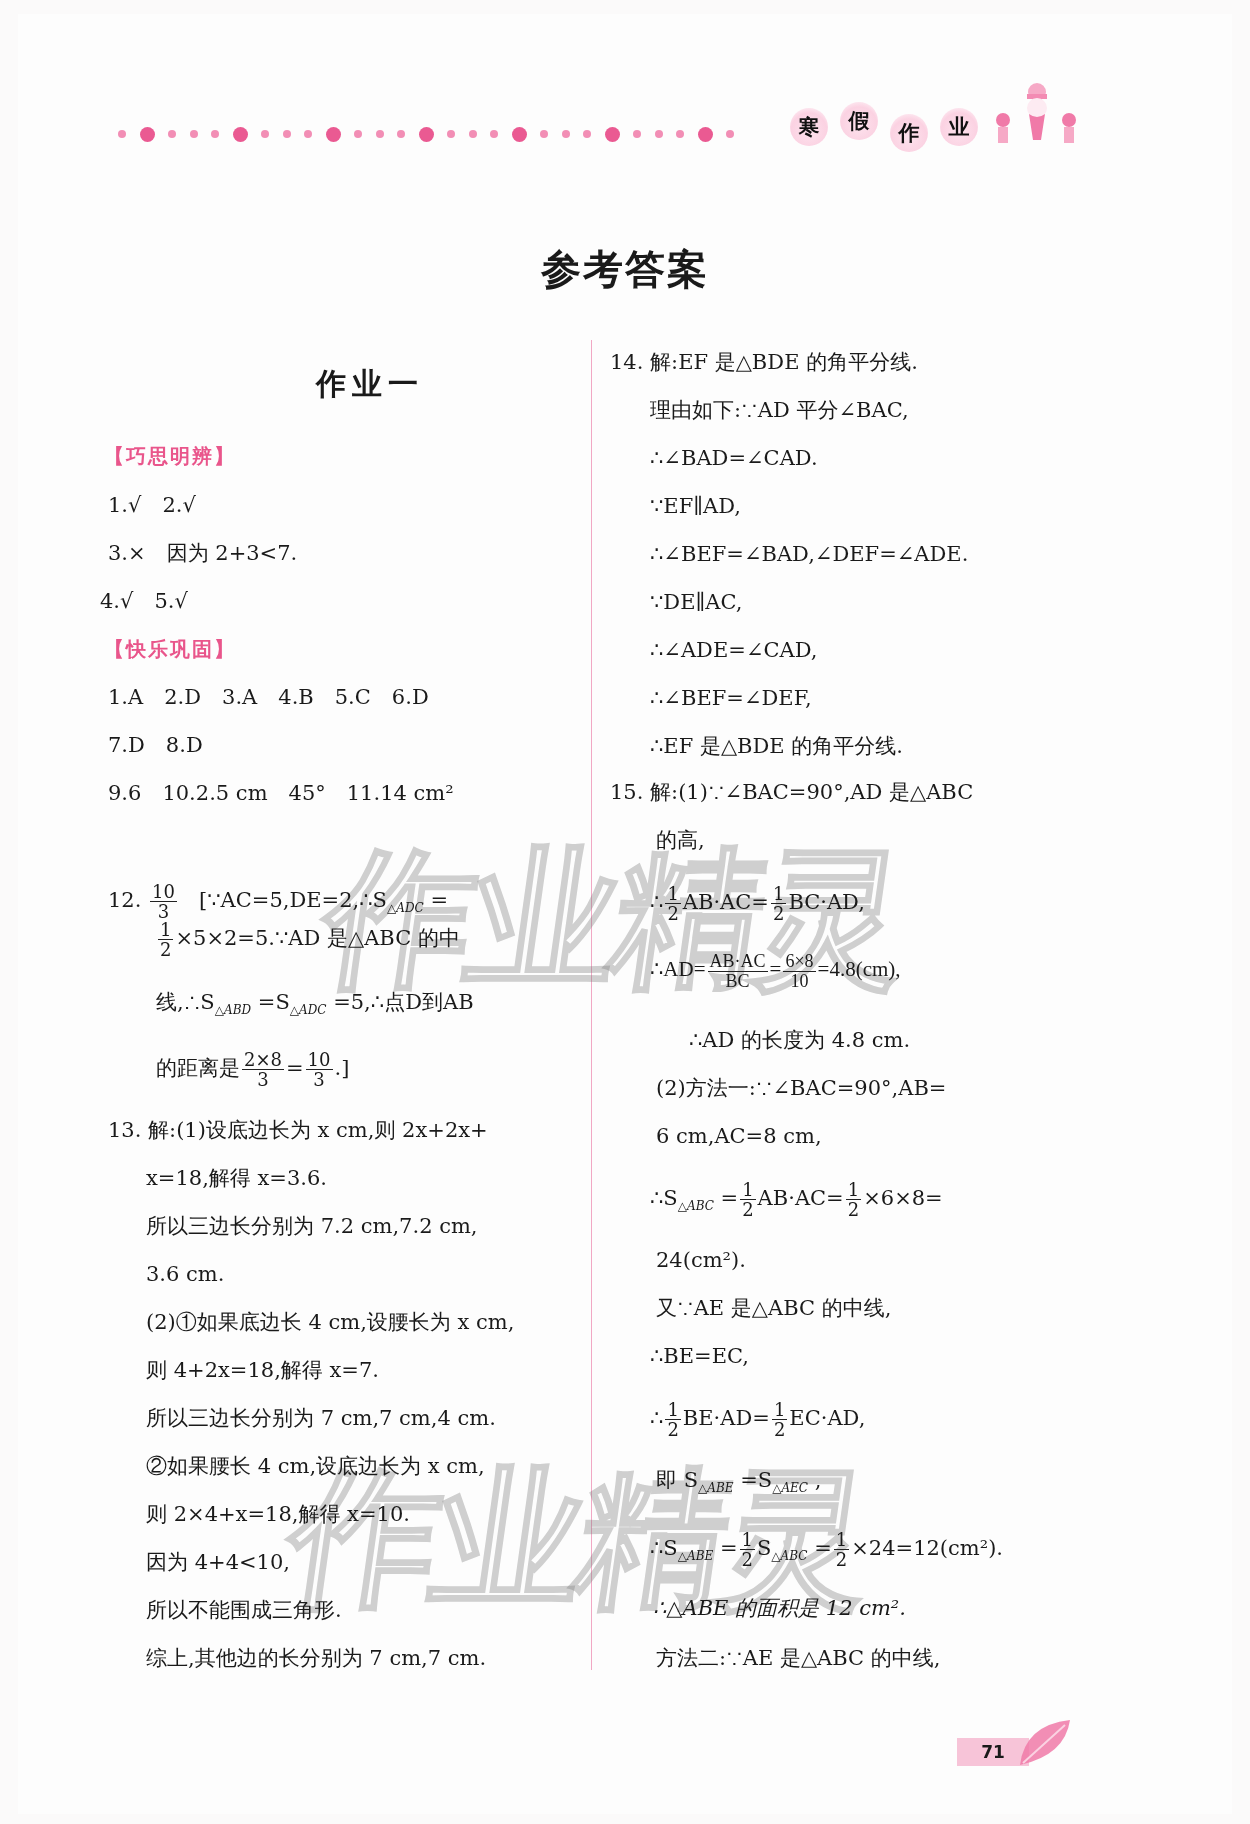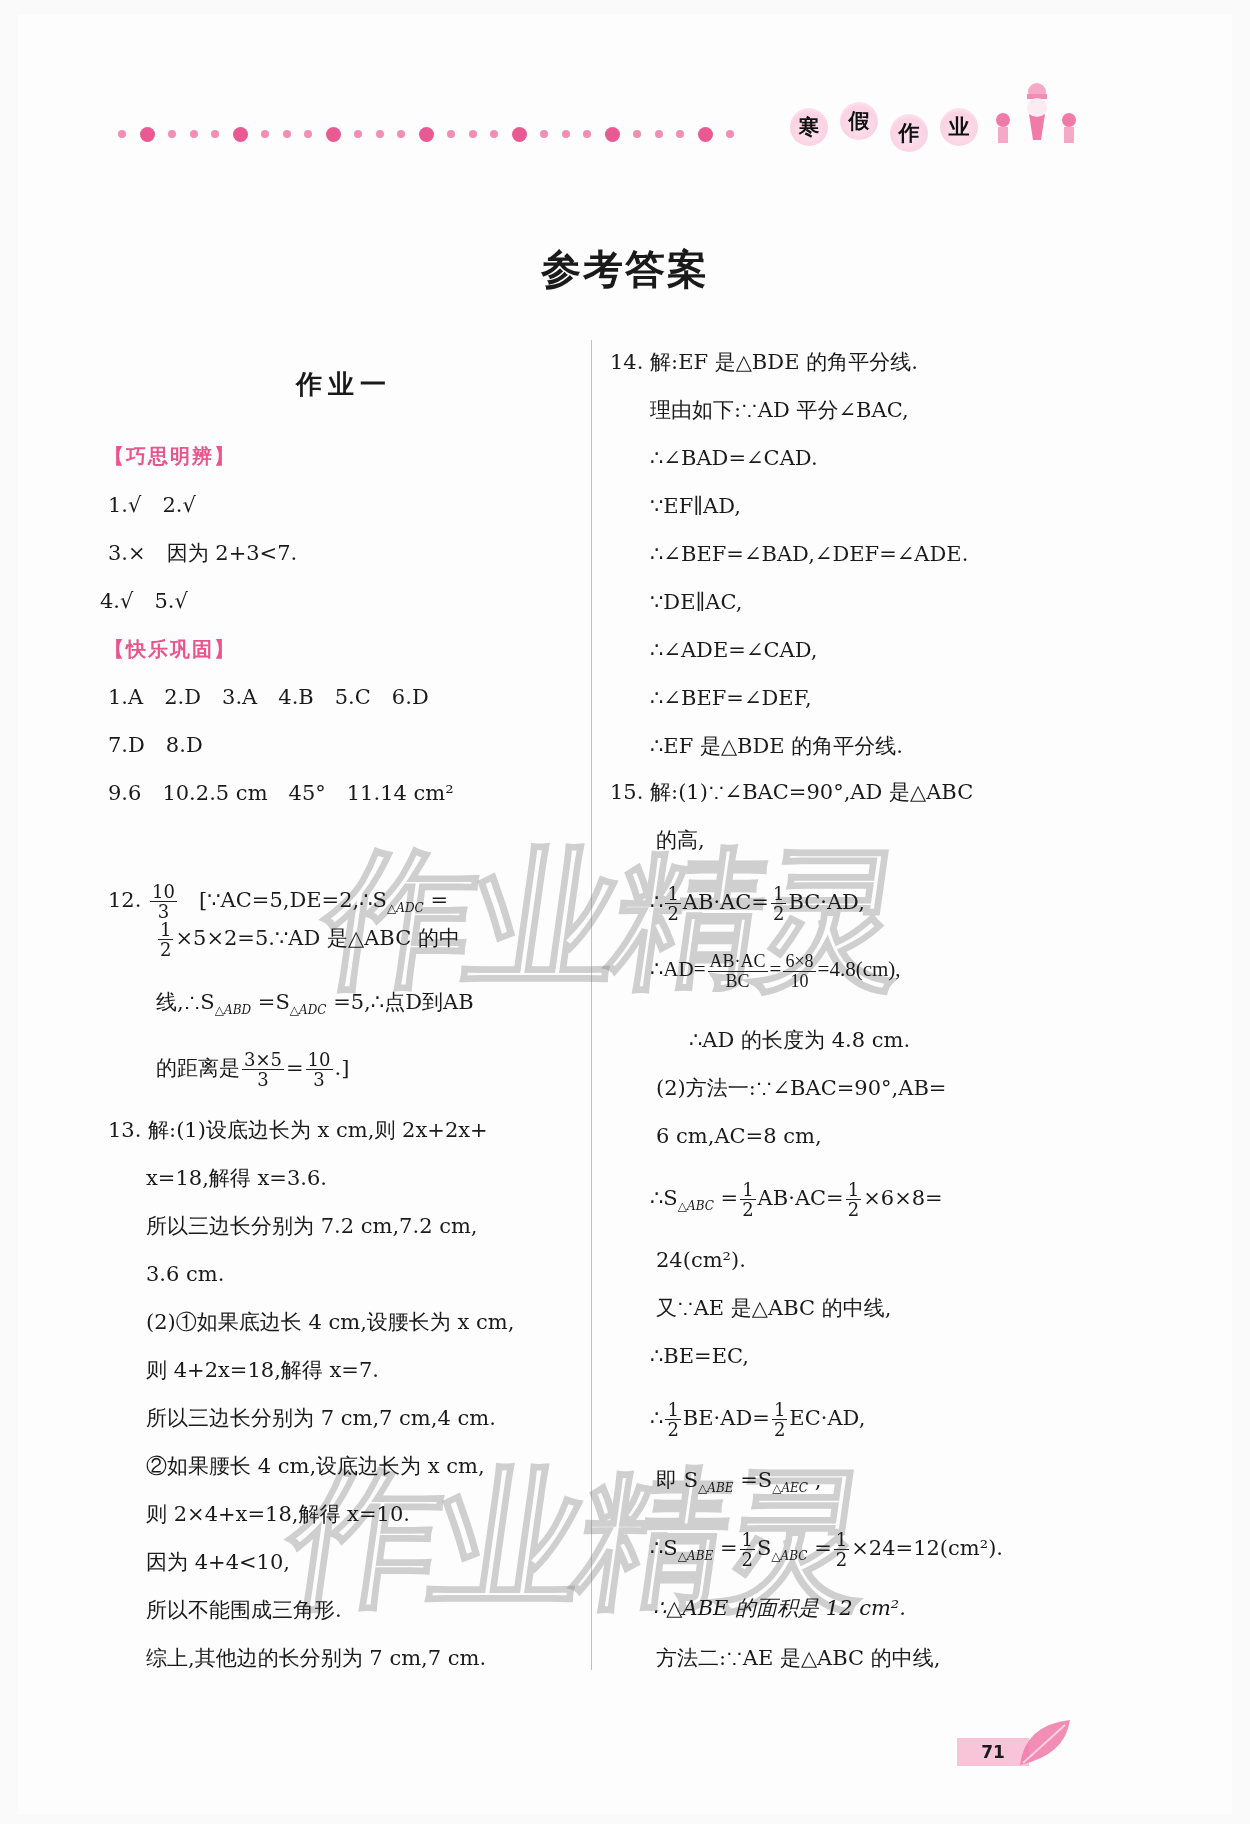--- a/index.html
+++ b/index.html
@@ -18,21 +18,21 @@
      display:flex;align-items:center;justify-content:center;}
   .banner .ch:nth-child(2){top:-6px;}
   .banner .ch:nth-child(3){top:6px;}
   .kids{position:absolute;left:985px;top:80px;width:100px;height:80px;}
   
   .title{position:absolute;left:0;width:1250px;top:242px;text-align:center;
      font-family:"DejaVu Sans",sans-serif;font-weight:bold;font-size:40px;letter-spacing:2px;}
   .divider{position:absolute;left:591px;top:340px;width:1px;height:1330px;background:#f1a8c4;}
   .col{position:absolute;font-size:21px;line-height:24px;}
   .line{position:absolute;white-space:nowrap;}
-  .sec-title{font-family:"DejaVu Sans",sans-serif;font-weight:bold;font-size:26px;letter-spacing:6px;}
+  .sec-title{font-family:"DejaVu Sans",sans-serif;font-weight:bold;font-size:30px;letter-spacing:6px;margin-left:20px;}
   .tag{font-family:"DejaVu Sans",sans-serif;font-weight:bold;color:#e9558b;font-size:20px;letter-spacing:2px;}
   .b{font-weight:bold;font-family:"DejaVu Sans",sans-serif;}
   .frac{display:inline-flex;flex-direction:column;align-items:center;vertical-align:middle;font-size:18px;line-height:19px;margin:0 2px;}
   .frac .n{border-bottom:1.3px solid #222;padding:0 2px;}
   .frac .d{padding:0 2px;}
   sub{font-size:12px;font-style:italic;}
   .pnum{position:absolute;left:957px;top:1738px;width:72px;height:28px;background:#f7c4d8;
      font-family:"DejaVu Sans",sans-serif;font-weight:bold;font-size:17px;display:flex;align-items:center;justify-content:center;}
   .leaf{position:absolute;left:1015px;top:1715px;width:60px;height:55px;}
   .wm{position:absolute;font-family:"DejaVu Sans",sans-serif;font-size:150px;font-weight:bold;
@@ -118,21 +118,21 @@
     <span class="frac">
         <span class="n">1</span>
         <span class="d">2</span>
       </span><span>×5×2=5.∵AD 是△ABC 的中</span>
   </div>
   <div class="line" style="left:156px;top:990px;">
     <span>线,∴S</span><sub>△ABD</sub><span> =S</span><sub>△ADC</sub><span> =5,∴点D到AB</span>
   </div>
   <div class="line" style="left:156px;top:1050px;">
     <span>的距离是</span><span class="frac">
-        <span class="n">3×5</span>
+        <span class="n">2×8</span>
         <span class="d">3</span>
       </span><span>=</span><span class="frac">
         <span class="n">10</span>
         <span class="d">3</span>
       </span><span>.]</span>
   </div>
 
   <div class="line" style="left:108px;top:1118px;">13. 解:(1)设底边长为 x cm,则 2x+2x+</div>
   <div class="line" style="left:146px;top:1166px;">x=18,解得 x=3.6.</div>
   <div class="line" style="left:146px;top:1214px;">所以三边长分别为 7.2 cm,7.2 cm,</div>

